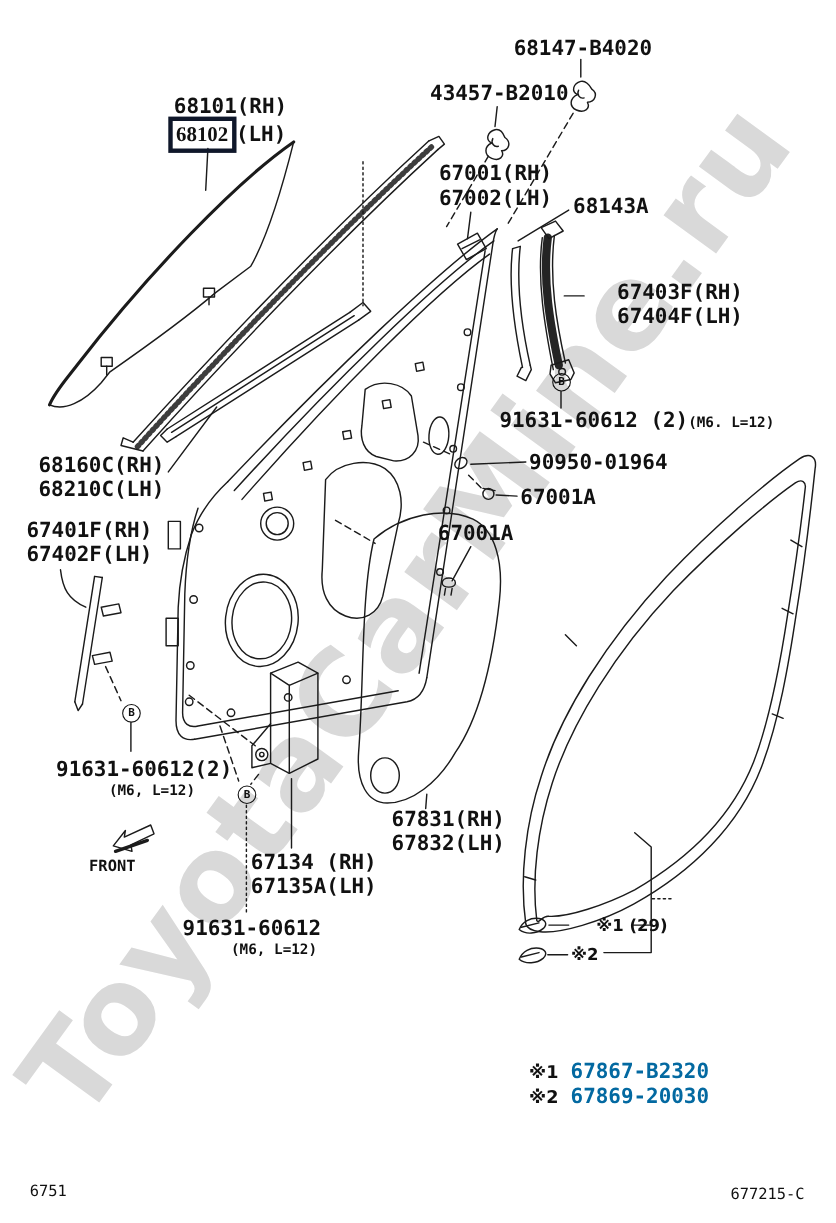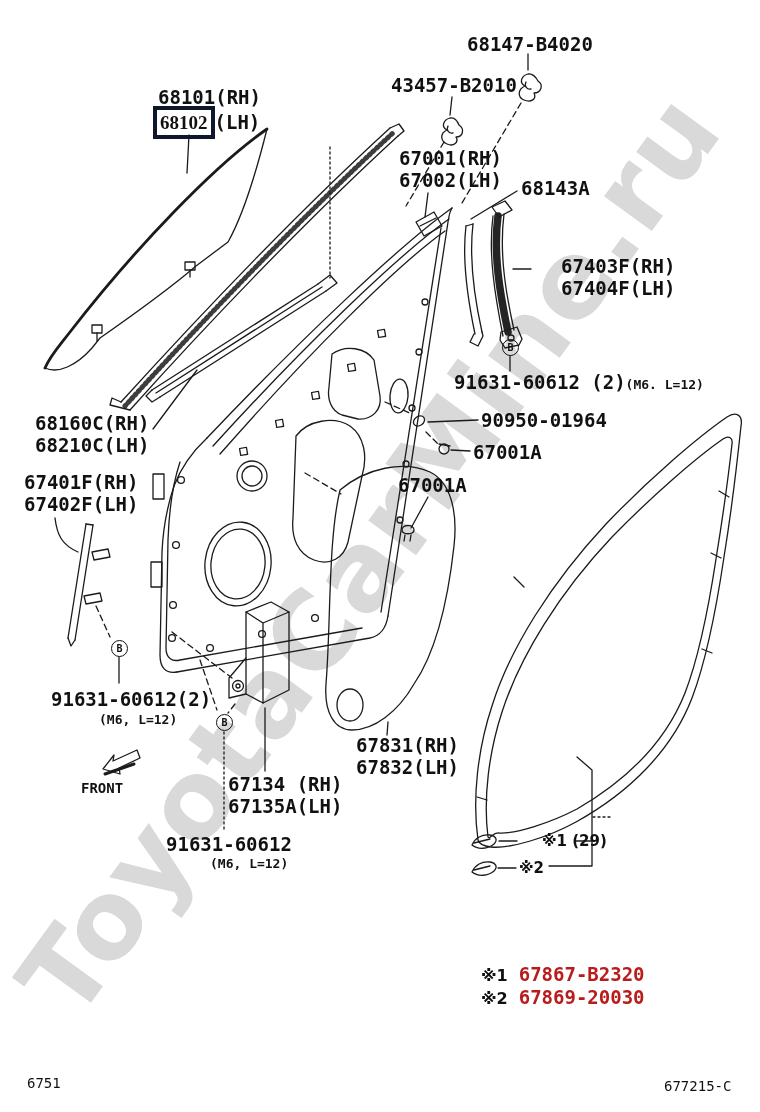--- a/index.html
+++ b/index.html
@@ -24,21 +24,21 @@
        color:#111;white-space:nowrap;z-index:3;}
   .smalllbl{position:absolute;font:bold 15px/18px "DejaVu Sans","Liberation Sans",sans-serif;
        color:#111;white-space:nowrap;z-index:3;}
   .hl{display:inline-block;border:4px solid #0f172a;padding:0 3px;margin:-2px 0 0 -5px;line-height:25px;font-family:Liberation Serif, serif;}
   .callout{position:absolute;width:15px;height:15px;border:1.6px solid #111;border-radius:50%;
        font:bold 10px/15px "DejaVu Sans Mono",monospace;text-align:center;color:#111;z-index:3;}
   .footer{position:absolute;font:14px/16px "DejaVu Sans Mono","Liberation Mono",monospace;color:#111;z-index:3;}
   .frontlbl{position:absolute;font:bold 14px/16px "DejaVu Sans Mono","Liberation Mono",monospace;color:#111;z-index:3;margin-left:11px;}
   .fnrow{position:absolute;display:flex;align-items:baseline;z-index:3;}
   .fnrow .key{font:bold 16px/20px "DejaVu Sans","Liberation Sans",sans-serif;color:#111;}
-  .fnrow .num{font:bold 19px/22px "DejaVu Sans Mono","Liberation Mono",monospace;color:#b91c1c;margin-left:11px;}
+  .fnrow .num{font:bold 19px/22px "DejaVu Sans Mono","Liberation Mono",monospace;color:#0369a1;margin-left:11px;}
 </style>
 </head>
 <body>
 
 <div id="canvas">
 
   <div class="watermark">ToyotaCarMine.ru</div>
 
   <svg class="art" width="760" height="1112" viewBox="0 0 760 1112">
 

